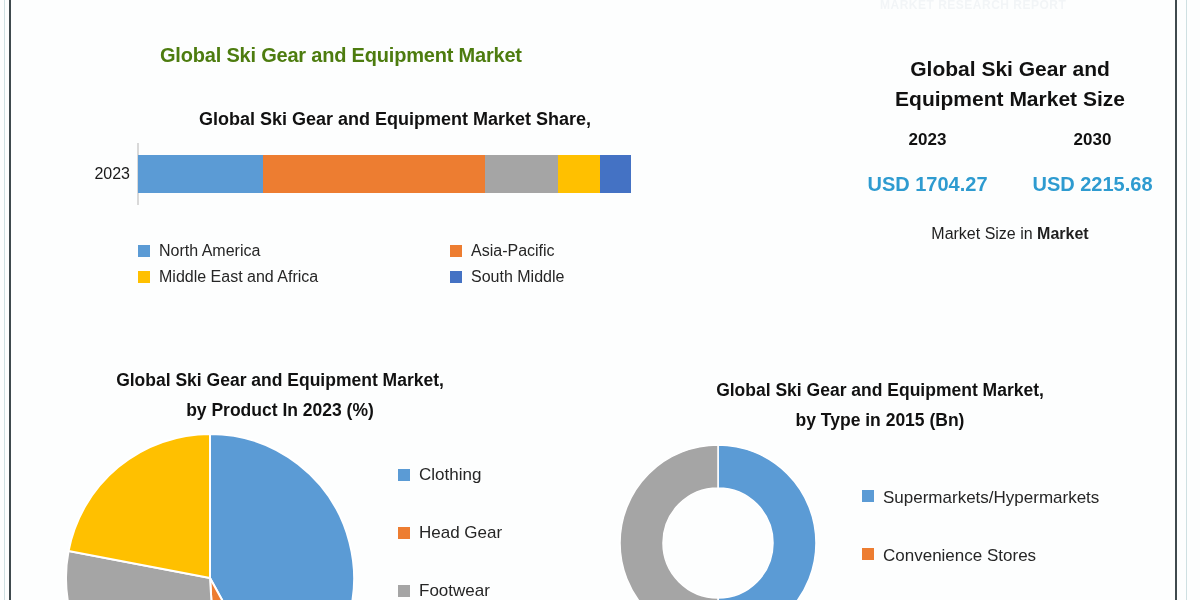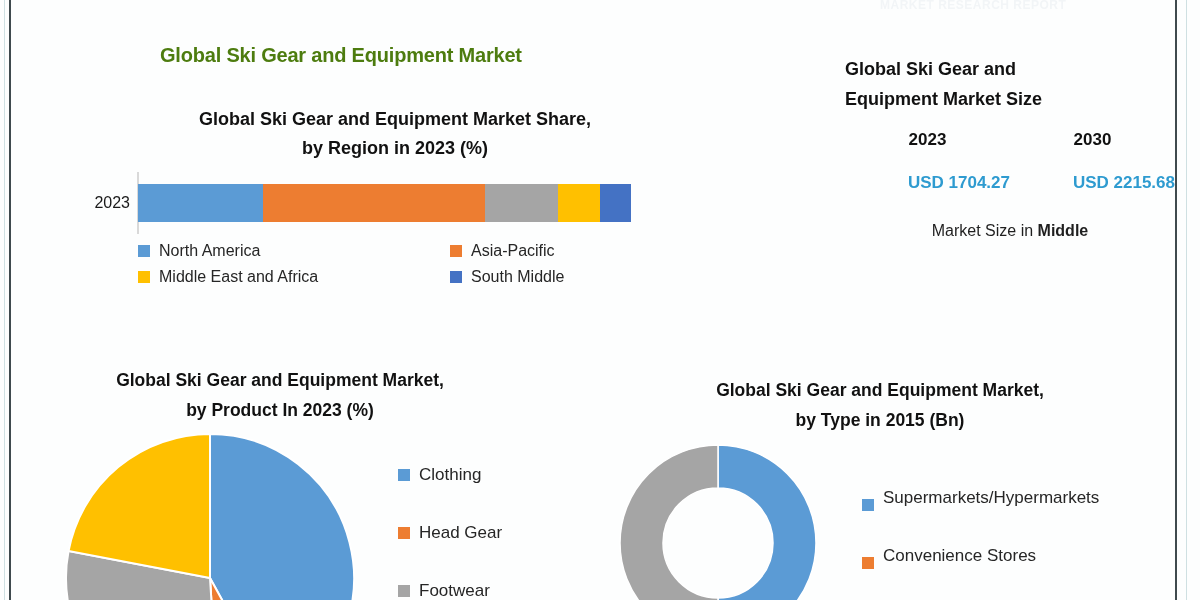--- a/index.html
+++ b/index.html
@@ -55,27 +55,27 @@
   .bar-legend {
     position:absolute; left:98px; top:137px; width:600px;
     display:grid; grid-template-columns:312px 300px; row-gap:8px;
   }
   .lg-item { display:flex; align-items:center; font-size:16px; color:#262626; }
   .lg-swatch { width:12px; height:12px; margin-right:9px; flex:0 0 auto; }
 
   
   .size-block { position:absolute; left:845px; top:54px; width:330px; }
   .size-title {
-    font-size:18px; font-weight:700; color:#111111;
+    text-align:center; font-size:21px; font-weight:700; color:#111111;
     line-height:30px;
   }
   .size-years { display:flex; margin-top:16px; }
   .size-years > div { flex:1; text-align:center; font-size:17px; font-weight:700; color:#111111; }
   .size-vals  { display:flex; margin-top:23px; }
-  .size-vals > div { flex:1; text-align:right; font-size:17px; font-weight:700; color:#2e9bd0; }
+  .size-vals > div { flex:1; text-align:center; font-size:20px; font-weight:700; color:#2e9bd0; }
   .size-foot { margin-top:29px; text-align:center; font-size:16px; color:#1f1f1f; }
   .size-foot b { font-weight:700; }
 
   
   .pie-block { position:absolute; left:30px; top:365px; width:560px; }
   .pie-title {
     width:500px; text-align:center; font-size:17.5px; font-weight:700;
     color:#111111; line-height:30px;
   }
   .pie-wrap { position:absolute; left:35px; top:68px; width:290px; height:290px; }
@@ -83,42 +83,41 @@
   .pie-legend .lg-item { margin-bottom:38px; font-size:17px; }
 
   
   .donut-block { position:absolute; left:600px; top:375px; width:580px; }
   .donut-title {
     width:560px; text-align:center; font-size:17.5px; font-weight:700;
     color:#111111; line-height:30px;
   }
   .donut-wrap { position:absolute; left:18px; top:68px; width:200px; height:200px; }
   .donut-legend { position:absolute; left:262px; top:110px; width:320px; }
-  .donut-legend .lg-item { margin-bottom:32px; font-size:17px; align-items:flex-end; }
+  .donut-legend .lg-item { margin-bottom:32px; font-size:17px; align-items:flex-start; }
   .donut-legend .lg-swatch { margin-top:5px; }
   .lg-text-wrap { width:300px; line-height:26px; }
 </style>
 </head>
 <body>
 
 <div id="page">
 
   <div class="frame-left2"></div>
   <div class="frame-left"></div>
   <div class="frame-right"></div>
   <div class="frame-right2"></div>
 
   <div class="watermark">MARKET RESEARCH REPORT</div>
 
   <div class="main-title">Global Ski Gear and Equipment Market</div>
 
   <div class="bar-block">
     <div class="bar-title">
       <span>Global Ski Gear and Equipment Market Share,</span><br>
-      <span>by Region in 2023 (%)</span>
     </div>
 
     <div class="bar-area">
       <div class="bar-catlabel">2023</div>
       <div class="axis-line"></div>
       <div class="bar-row" id="bar-row">
           <div class="bar-seg" style="width: 25.4%; background: rgb(91, 155, 213);"></div>
           <div class="bar-seg" style="width: 45%; background: rgb(237, 125, 49);"></div>
           <div class="bar-seg" style="width: 14.8%; background: rgb(165, 165, 165);"></div>
           <div class="bar-seg" style="width: 8.5%; background: rgb(255, 192, 0);"></div>
@@ -153,21 +152,21 @@
     </div>
     <div class="size-years">
       <div>2023</div>
       <div>2030</div>
     </div>
     <div class="size-vals">
       <div>USD 1704.27</div>
       <div>USD 2215.68</div>
     </div>
     <div class="size-foot">
-      <span>Market Size in </span><b>Middle</b>
+      <span>Market Size in </span><b>Market</b>
     </div>
   </div>
 
   <div class="pie-block">
     <div class="pie-title">
       <span>Global Ski Gear and Equipment Market,</span><br>
       <span>by Product In 2023 (%)</span>
     </div>
     <div class="pie-wrap">
       <svg width="290" height="290" viewBox="0 0 290 290" id="pie-svg">

